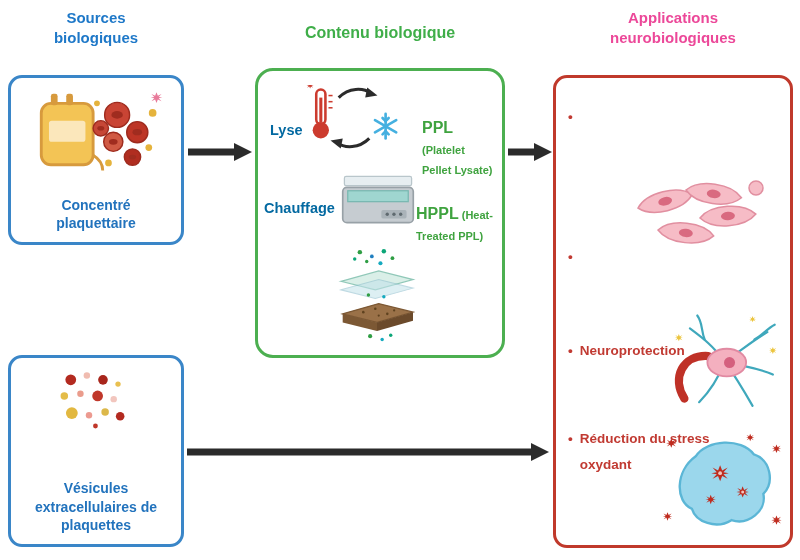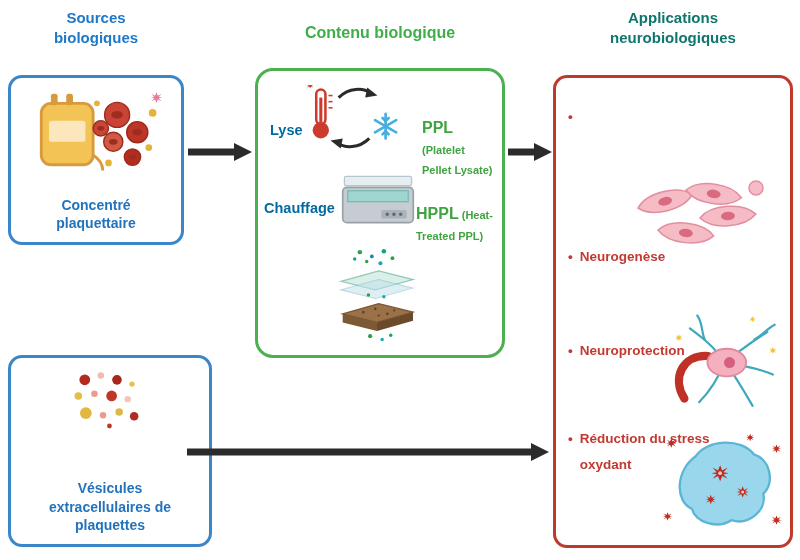--- a/index.html
+++ b/index.html
@@ -3,27 +3,27 @@
 <meta charset="utf-8">
 <style>
   * { margin:0; padding:0; box-sizing:border-box; }
   html,body { background:#ffffff; }
   body { font-family:"Liberation Sans", sans-serif; }
   .canvas { position:relative; width:800px; height:560px; background:#ffffff; overflow:hidden; }
 
   .hdr { position:absolute; font-weight:bold; text-align:center; white-space:pre-line; line-height:1.35; }
   .hdr-blue  { left:4px;   top:8px;  width:184px; color:#1e78c8; font-size:15px; }
   .hdr-green { left:245px; top:22px; width:270px; color:#3fae49; font-size:16px; }
-  .hdr-red   { left:550px; top:8px;  width:246px; color:#0f766e; font-size:15px; }
+  .hdr-red   { left:550px; top:8px;  width:246px; color:#ec4899; font-size:15px; }
 
   .box { position:absolute; background:#fff; }
   .blue-box { border:3px solid #3a86c8; border-radius:14px; display:flex; flex-direction:column;
               align-items:center; justify-content:space-between; padding:10px 4px; }
   #box-pc { left:8px; top:75px;  width:176px; height:170px; }
-  #box-ev { left:8px; top:355px; width:204px; height:192px;gap:47px; }
+  #box-ev { left:8px; top:355px; width:176px; height:192px;gap:47px; }
   .box-label { color:#2273bd; font-weight:bold; font-size:14px; text-align:center;
                white-space:pre-line; line-height:1.3; }
 
   .green-box { left:255px; top:68px; width:250px; height:290px; border:3.5px solid #4caf50; border-radius:18px; }
   .step-label { position:absolute; color:#0369a1; font-weight:bold; font-size:14.5px;
                 white-space:pre-line; line-height:1.25; }
   #lbl-lyse      { left:12px; top:50px;  width:52px; }
   #lbl-chauffage { left:6px;  top:128px; width:78px; }
   #lbl-nano      { left:8px;  top:210px; width:72px; }
   .step-product { position:absolute; color:#3fa33f; font-weight:bold; white-space:pre-line;
@@ -212,21 +212,20 @@
   <div class="box red-box">
     <div class="app-item" id="app-1">
       <span class="bullet">•</span>
     </div>
     <svg class="abs" style="left:78px; top:96px;" viewBox="0 0 140 80" width="140" height="80">
       <use href="#cell-cluster"></use>
     </svg>
 
     <div class="app-item" id="app-2">
       <span class="bullet">•</span>
-      <span class="app-text">Neurogenèse</span>
     </div>
 
     <div class="app-item" id="app-3">
       <span class="bullet">•</span>
       <span class="app-text">Neuroprotection</span>
     </div>
     <svg class="abs" style="left:108px; top:232px;" viewBox="0 0 130 115" width="120" height="106">
       <g stroke="#3fa8bc" stroke-width="2.4" fill="none" stroke-linecap="round">
         <path d="M66,56 C 52,38 44,32 28,20"></path>
         <path d="M44,32 C 40,22 42,14 36,6"></path>

